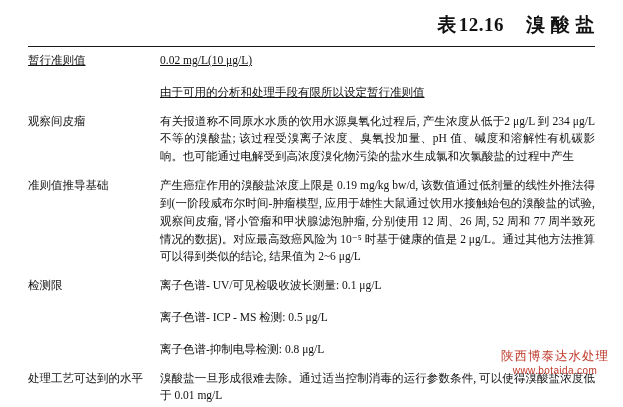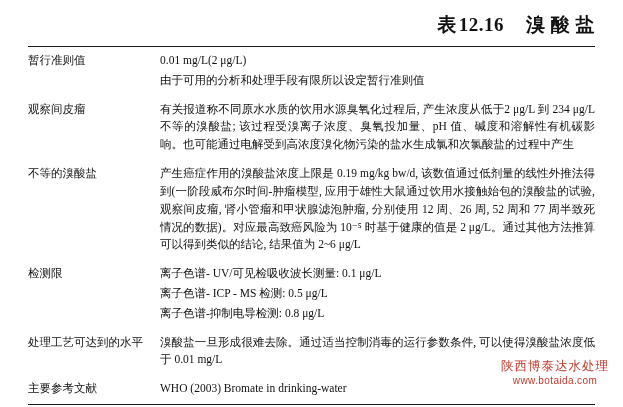--- a/index.html
+++ b/index.html
@@ -36,20 +36,21 @@
     display: inline-block;
     width: 20px;
   }
   table.main {
     width: 100%;
     border-collapse: collapse;
     table-layout: fixed;
   }
   table.main tr.topline td {
     border-top: 1.1px solid #1a1a1a;
+    text-decoration: underline;
   }
   table.main tr.botline td {
     border-bottom: 1.1px solid #1a1a1a;
   }
   table.main td {
     vertical-align: top;
     padding: 5px 0 6px 0;
     font-size: 11.5px;
     line-height: 1.55;
   }
@@ -63,26 +64,26 @@
   td.value {
     padding-left: 4px;
     padding-right: 4px;
     text-align: justify;
     text-justify: inter-ideograph;
   }
   .val-line {
     display: block;
   }
   .val-line + .val-line {
-    margin-top: 2px;
+    margin-top: 14px;
   }
   .wm {
     position: absolute;
     right: 14px;
-    bottom: 20px;
+    bottom: 30px;
     text-align: center;
     color: #c0392b;
     font-family: "Liberation Sans", sans-serif;
     line-height: 1.3;
     margin-left: 42px;
   }
   .wm .wm1 {
     display: block;
     font-size: 12.5px;
     letter-spacing: 1px;
@@ -100,32 +101,32 @@
 
   <div class="doc-title">
     <span>表</span><span class="num">12.16</span><span class="sp"></span><span>溴 酸 盐</span>
   </div>
 
   <table class="main">
     <tbody>
         <tr class="topline">
       <td class="label">暂行准则值</td>
       <td class="value">
-        <span class="val-line">0.01 mg/L(2 μg/L)</span>
+        <span class="val-line">0.02 mg/L(10 μg/L)</span>
         <span class="val-line">由于可用的分析和处理手段有限所以设定暂行准则值</span>
       </td>
     </tr>
     <tr>
       <td class="label">观察间皮瘤</td>
       <td class="value">
         <span class="val-line">有关报道称不同原水水质的饮用水源臭氧化过程后, 产生浓度从低于2 μg/L 到 234 μg/L 不等的溴酸盐; 该过程受溴离子浓度、臭氧投加量、pH 值、碱度和溶解性有机碳影响。也可能通过电解受到高浓度溴化物污染的盐水生成氯和次氯酸盐的过程中产生</span>
       </td>
     </tr>
     <tr>
-      <td class="label">不等的溴酸盐</td>
+      <td class="label">准则值推导基础</td>
       <td class="value">
         <span class="val-line">产生癌症作用的溴酸盐浓度上限是 0.19 mg/kg bw/d, 该数值通过低剂量的线性外推法得到(一阶段威布尔时间-肿瘤模型, 应用于雄性大鼠通过饮用水接触始包的溴酸盐的试验, 观察间皮瘤, 肾小管瘤和甲状腺滤泡肿瘤, 分别使用 12 周、26 周, 52 周和 77 周半致死情况的数据)。对应最高致癌风险为 10⁻⁵ 时基于健康的值是 2 μg/L。通过其他方法推算可以得到类似的结论, 结果值为 2~6 μg/L</span>
       </td>
     </tr>
     <tr>
       <td class="label">检测限</td>
       <td class="value">
         <span class="val-line">离子色谱- UV/可见检吸收波长测量: 0.1 μg/L</span>
         <span class="val-line">离子色谱- ICP - MS 检测: 0.5 μg/L</span>
         <span class="val-line">离子色谱-抑制电导检测: 0.8 μg/L</span>

